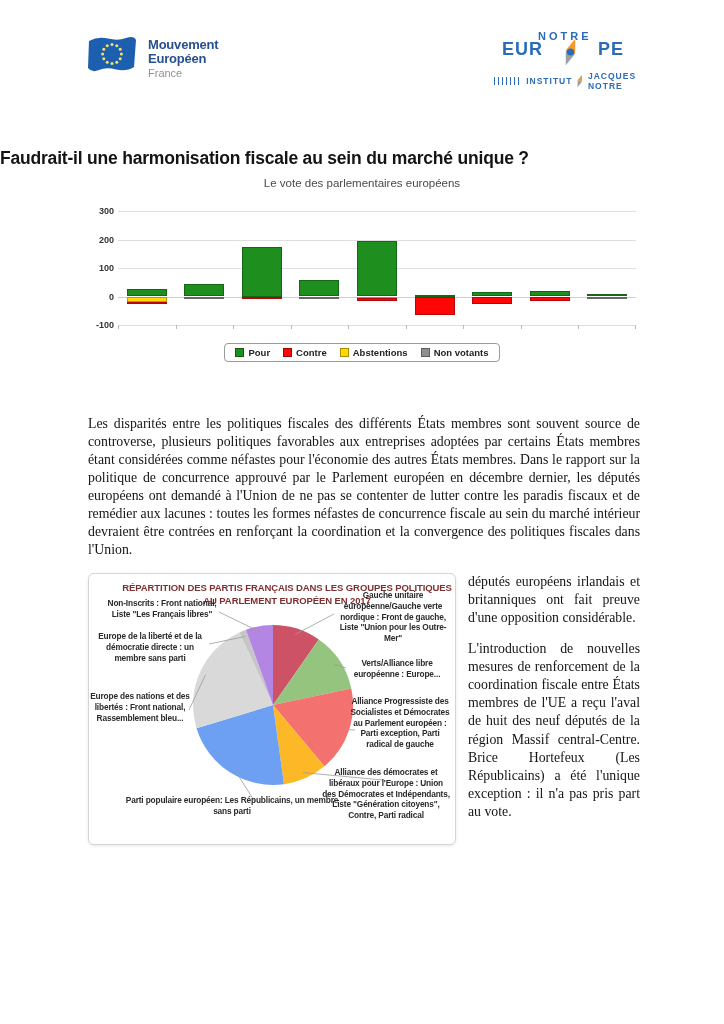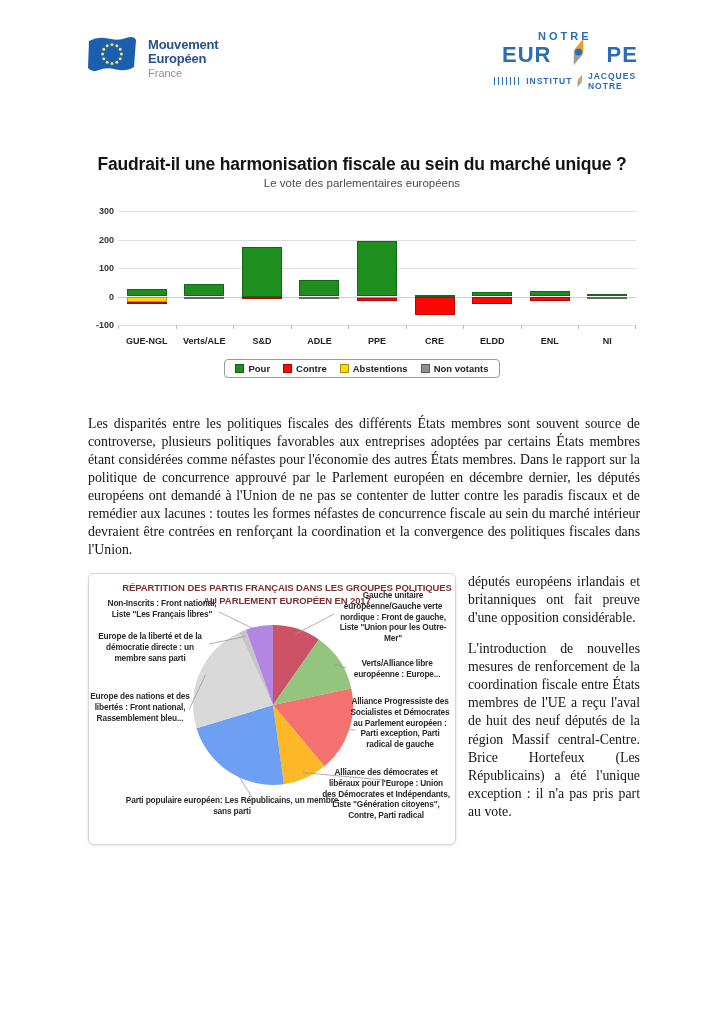--- a/index.html
+++ b/index.html
@@ -10,27 +10,27 @@
   }
 
   
   .logo-left { position:absolute; left:86px; top:36px; display:flex; gap:10px; align-items:flex-start; }
   .logo-left .txt { padding-top:2px; }
   .logo-left .l1 { font-weight:bold; color:#27508f; font-size:13px; line-height:1.08; letter-spacing:-0.2px; }
   .logo-left .l3 { color:#8d9298; font-size:11px; margin-top:1px; }
 
   .logo-right { position:absolute; left:494px; top:30px; width:175px; color:#2a6cb8; }
   .ne-notre { font-weight:bold; font-size:11px; letter-spacing:3px; margin-left:44px; }
-  .ne-europe { font-weight:bold; font-size:22px; letter-spacing:1px; line-height:1; display:flex; align-items:center; margin-left:8px; margin-top:-2px;gap:20px; }
+  .ne-europe { font-weight:bold; font-size:18px; letter-spacing:1px; line-height:1; display:flex; margin-left:8px; margin-top:-2px;gap:20px; }
   .ne-europe .needle { margin:0 -1px; position:relative; top:-3px; }
   .ne-institut { font-size:8.5px; font-weight:bold; letter-spacing:1px; display:flex; align-items:center; gap:4px; margin-top:1px; }
   .ne-ticks { width:30px; height:8px; background:repeating-linear-gradient(90deg,#2a6cb8 0 1.5px, transparent 1.5px 4px); }
 
   
-  .doc-title { position:absolute; top:154px; left:0; width:100%; text-align:center;
+  .doc-title { position:absolute; top:148px; left:0; width:100%; text-align:left;
     font-size:17.5px; font-weight:bold; color:#141414; letter-spacing:-0.2px; }
   .doc-subtitle { position:absolute; top:177px; left:0; width:100%; text-align:center;
     font-size:11.5px; color:#4a4a4a; }
 
   
   .barchart { position:absolute; left:88px; top:206px; width:548px; }
   .bar-area { display:flex; }
   .ylabels { width:30px; position:relative; height:124px; }
   .ytick { position:absolute; right:4px; width:26px; text-align:right;
     font-size:9px; font-weight:bold; color:#333; }
@@ -162,31 +162,20 @@
           <div class="axis-tick" style="left: 345.333px; top: 119px;"></div>
           <div class="bar-seg" style="left: 411.667px; top: 84.8px; width: 40px; height: 5.7px; background: rgb(30, 142, 30);"></div>
           <div class="bar-seg" style="left: 411.667px; top: 90.5px; width: 40px; height: 4.56px; background: rgb(254, 6, 6);"></div>
           <div class="axis-tick" style="left: 402.889px; top: 119px;"></div>
           <div class="bar-seg" style="left: 469.222px; top: 88.22px; width: 40px; height: 2.28px; background: rgb(30, 142, 30);"></div>
           <div class="bar-seg" style="left: 469.222px; top: 90.5px; width: 40px; height: 1.5px; background: rgb(143, 143, 143);"></div>
           <div class="axis-tick" style="left: 460.444px; top: 119px;"></div>
           <div class="axis-tick" style="left: 517px; top: 119px;"></div>
         </div>
     </div>
-    <div class="cat-row" id="cat-row">
-        <div class="cat-cell">GUE-NGL</div>
-        <div class="cat-cell">Verts/ALE</div>
-        <div class="cat-cell">S&amp;D</div>
-        <div class="cat-cell">ADLE</div>
-        <div class="cat-cell">PPE</div>
-        <div class="cat-cell">CRE</div>
-        <div class="cat-cell">ELDD</div>
-        <div class="cat-cell">ENL</div>
-        <div class="cat-cell">NI</div>
-      </div>
     <div class="legend">
       <div class="legend-box" id="legend-box">
           <span class="legend-item">
             <span class="chip" style="background: rgb(30, 142, 30);"></span>
             <span>Pour</span>
           </span>
           <span class="legend-item">
             <span class="chip" style="background: rgb(254, 6, 6);"></span>
             <span>Contre</span>
           </span>

